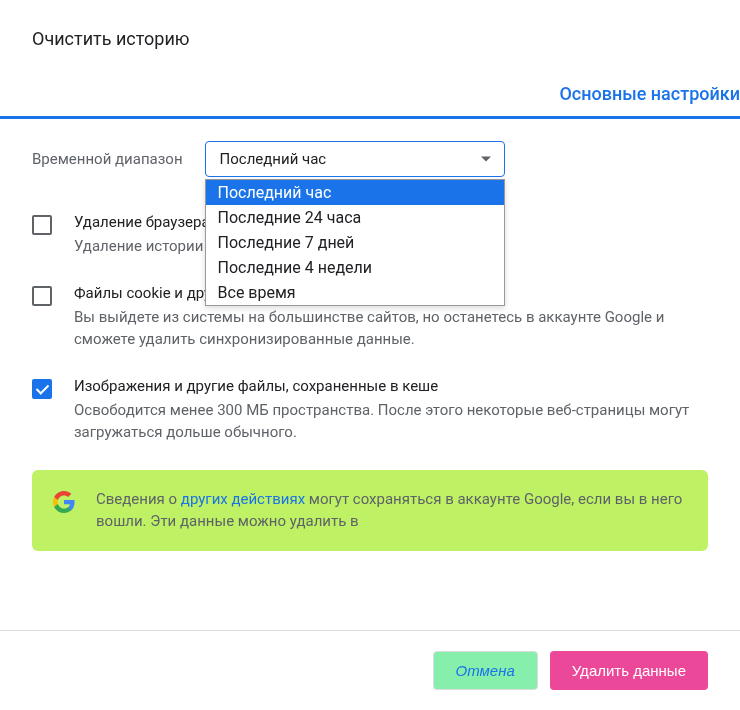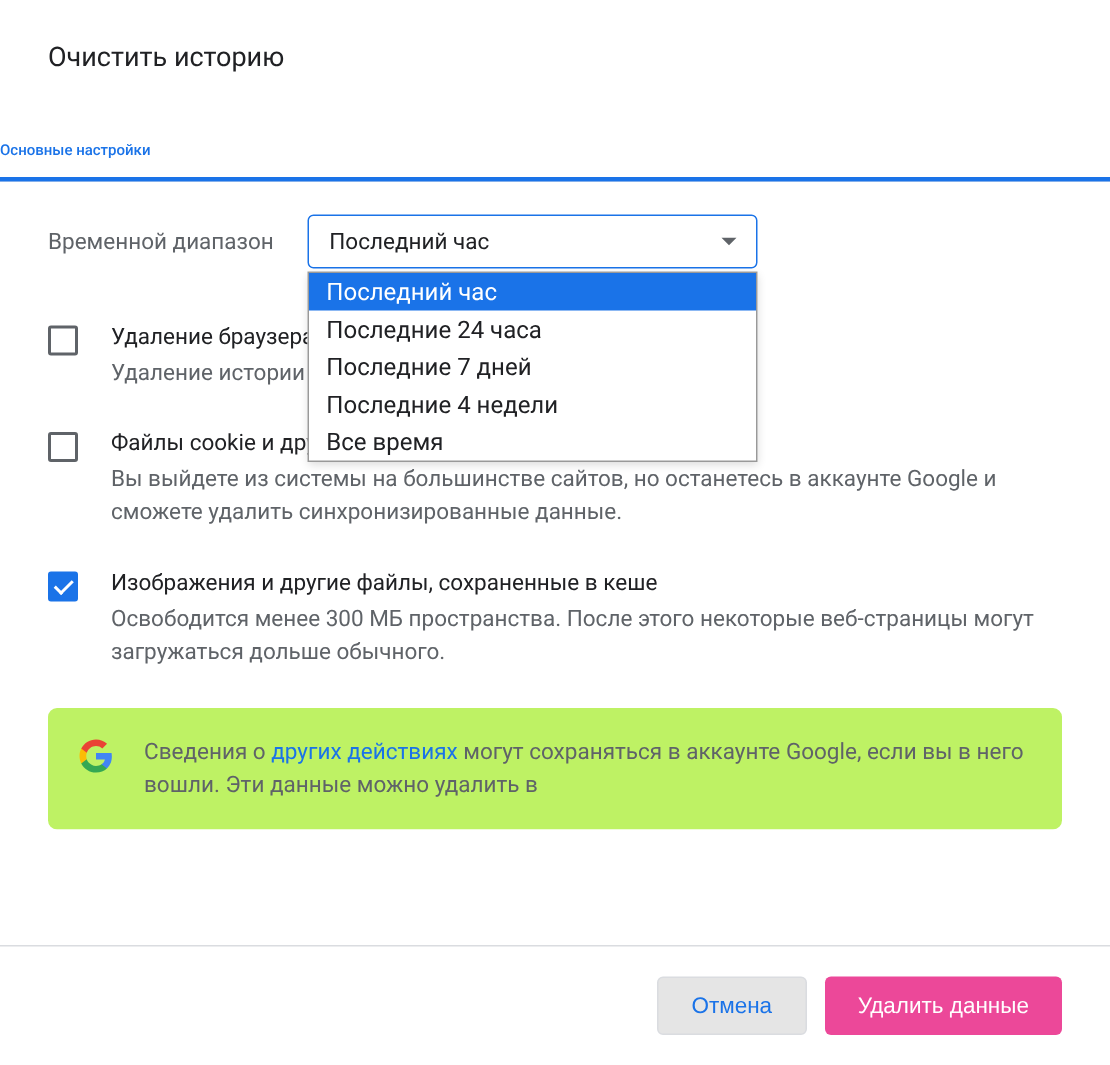--- a/index.html
+++ b/index.html
@@ -12,32 +12,32 @@
       font-size: 15px;
     }
     .dialog {
       padding: 28px 32px 0 32px;
       position: relative;
     }
     .dialog-title {
       font-size: 18px;
       font-weight: 400;
       color: #202124;
-      margin-bottom: 32px;
+      margin-bottom: 20px;
     }
     .tabs {
       display: flex;
       border-bottom: 1px solid #dadce0;
       margin: 0 -32px;
     }
     .tab {
       flex: 1;
-      text-align: left;
+      text-align: right;
       padding: 14px 0;
-      font-size: 10px;
+      font-size: 18px;
       font-weight: 500;
       cursor: pointer;
       color: #5f6368;
       position: relative;
     }
     .tab.active {
       color: #1a73e8;
     }
     .tab.active::after {
       content: '';
@@ -185,23 +185,24 @@
     }
     .btn {
       padding: 10px 22px;
       border-radius: 4px;
       font-size: 15px;
       font-weight: 500;
       cursor: pointer;
       border: none;
     }
     .btn-secondary {
-      background: #e5e5e5;
+      background: #86efac;
       border: 1px solid #dadce0;
       color: #1a73e8;
+      font-style: italic;
     }
     .btn-primary {
       background: #ec4899;
       color: #fff;
     }
     .content-cutoff {
       overflow: hidden;
       max-height: 470px;
     }
   </style>

